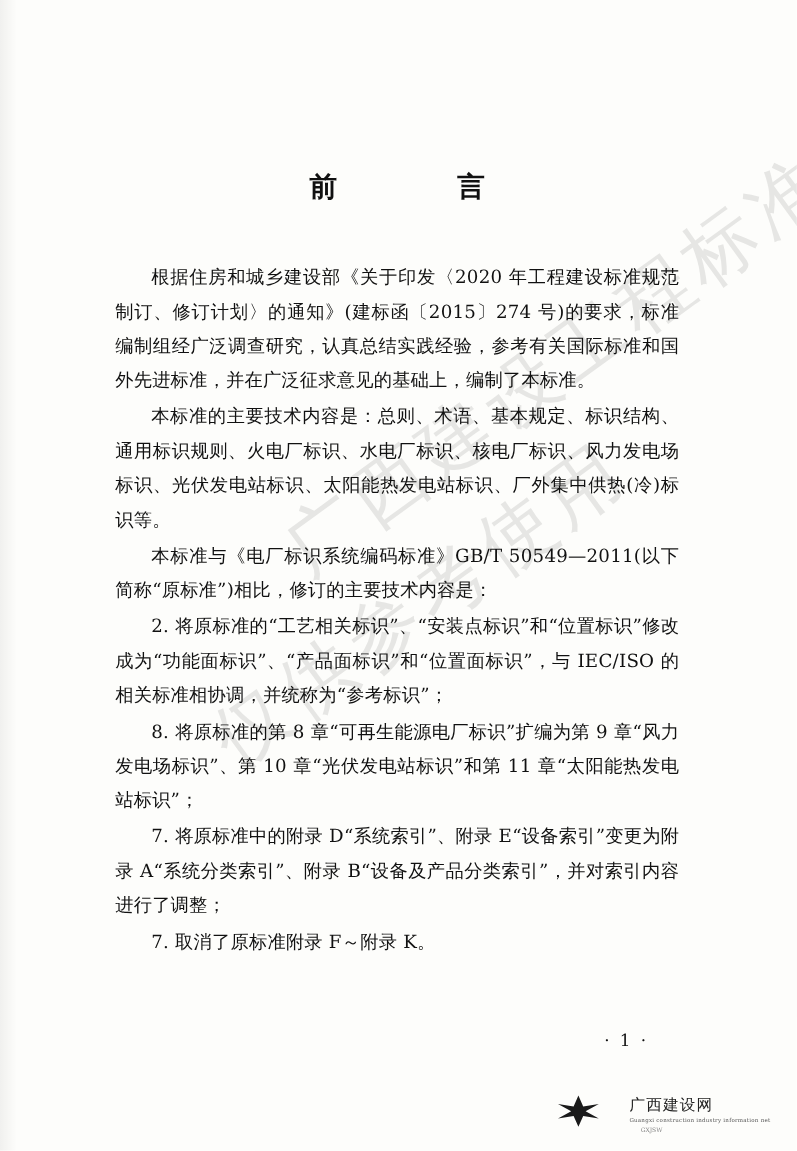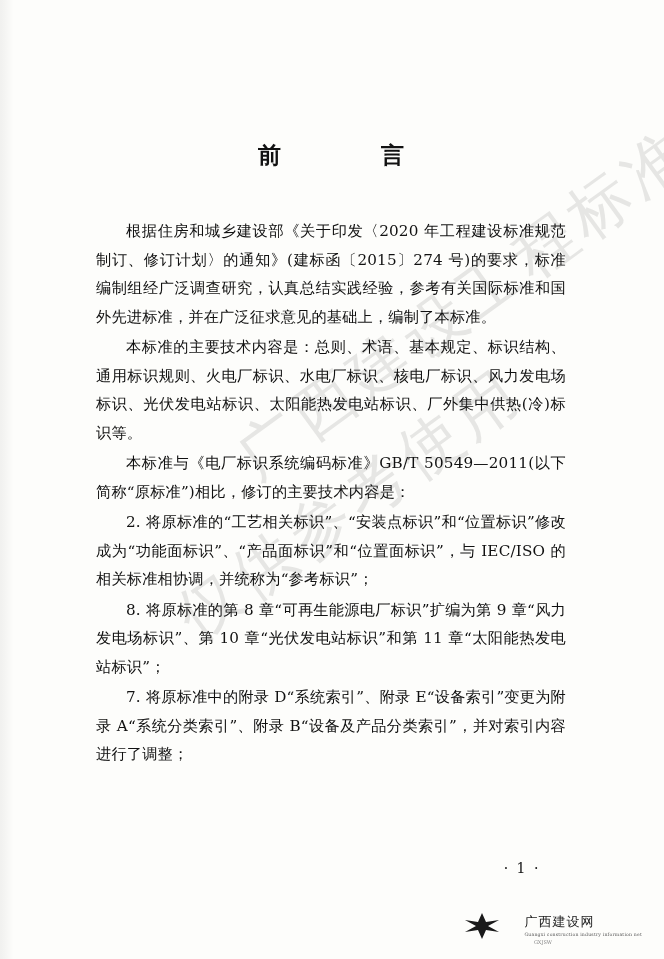--- a/index.html
+++ b/index.html
@@ -148,20 +148,21 @@
   <div class="content">
 
     <h1 class="doc-title">前　　言</h1>
 
     <p class="para">根据住房和城乡建设部《关于印发〈2020 年工程建设标准规范制订、修订计划〉的通知》(建标函〔2015〕274 号)的要求，标准编制组经广泛调查研究，认真总结实践经验，参考有关国际标准和国外先进标准，并在广泛征求意见的基础上，编制了本标准。</p>
     <p class="para">本标准的主要技术内容是：总则、术语、基本规定、标识结构、通用标识规则、火电厂标识、水电厂标识、核电厂标识、风力发电场标识、光伏发电站标识、太阳能热发电站标识、厂外集中供热(冷)标识等。</p>
     <p class="para">本标准与《电厂标识系统编码标准》GB/T 50549—2011(以下简称“原标准”)相比，修订的主要技术内容是：</p>
     <p class="para">2. 将原标准的“工艺相关标识”、“安装点标识”和“位置标识”修改成为“功能面标识”、“产品面标识”和“位置面标识”，与 IEC/ISO 的相关标准相协调，并统称为“参考标识”；</p>
     <p class="para">8. 将原标准的第 8 章“可再生能源电厂标识”扩编为第 9 章“风力发电场标识”、第 10 章“光伏发电站标识”和第 11 章“太阳能热发电站标识”；</p>
     <p class="para">7. 将原标准中的附录 D“系统索引”、附录 E“设备索引”变更为附录 A“系统分类索引”、附录 B“设备及产品分类索引”，并对索引内容进行了调整；</p>
+    <p class="para tight">7. 取消了原标准附录 F～附录 K。</p>
 
   </div>
 
   <div class="page-number">· 1 ·</div>
 
   <div class="logo">
     <span class="logo-mark">
       <svg width="40" height="30" viewBox="0 0 40 30" xmlns="http://www.w3.org/2000/svg">
         <polygon points="20,2 24,11 37,9 26,15 37,21 24,19 20,28 16,19 3,21 14,15 3,9 16,11" fill="#1a1a1a"></polygon>
       </svg>

